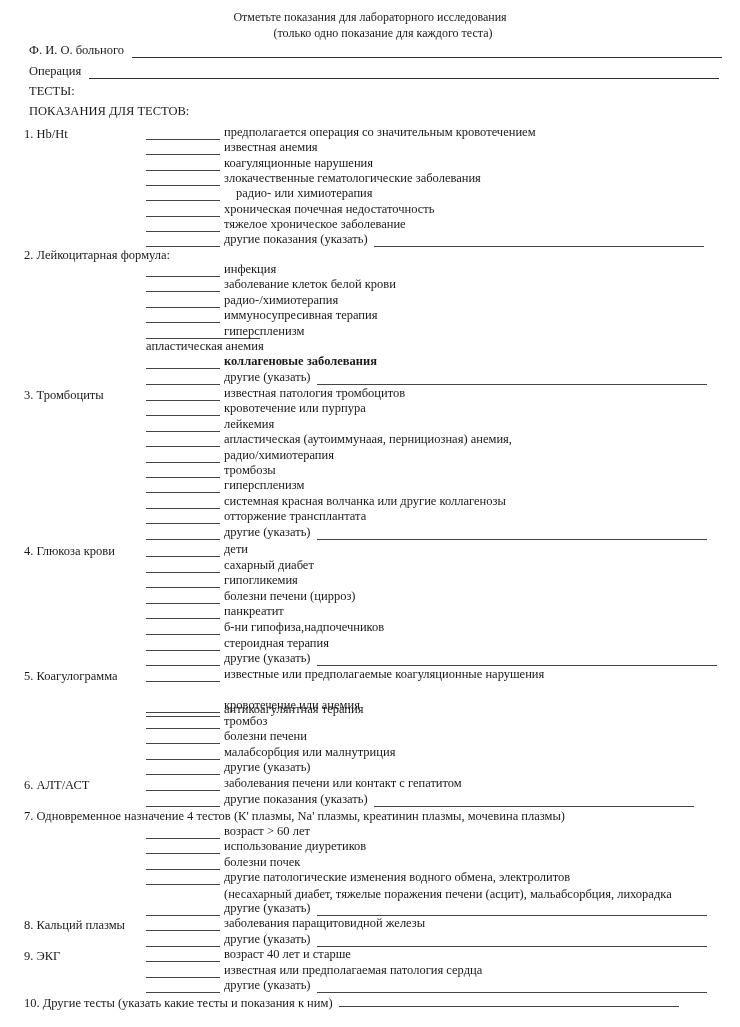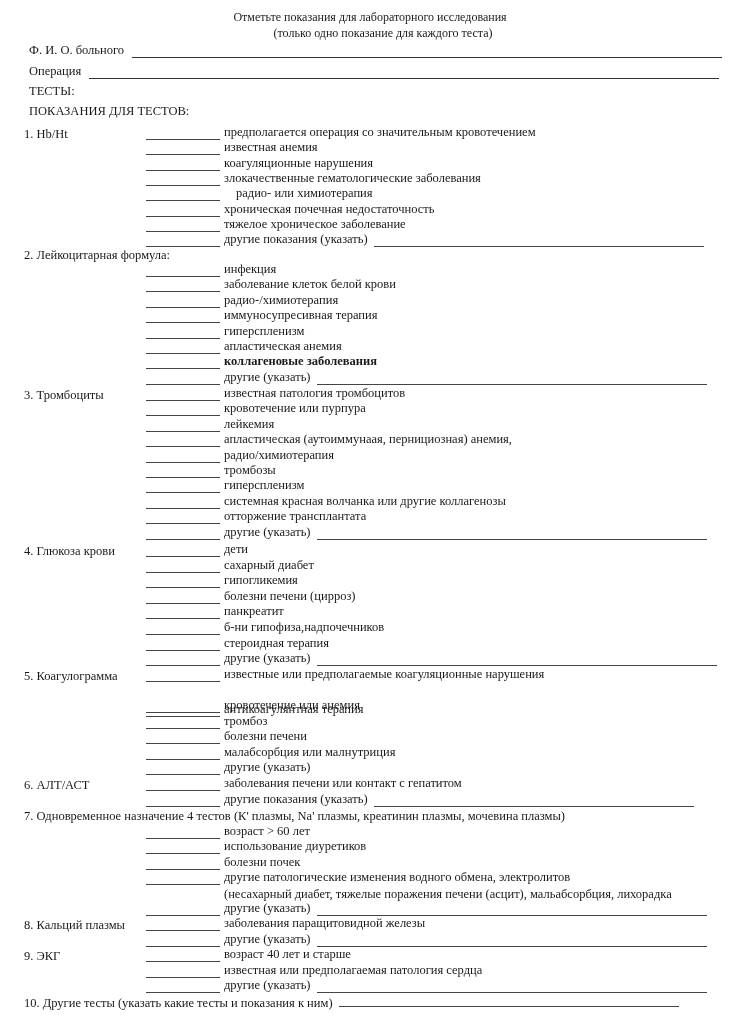--- a/index.html
+++ b/index.html
@@ -87,21 +87,21 @@
       <span>радио-/химиотерапия</span>
     </div>
     <div class="item" style="top: 307.2px;">
       <span class="blank"></span>
       <span>иммуносупресивная терапия</span>
     </div>
     <div class="item" style="top: 322.6px;">
       <span class="blank"></span>
       <span>гиперспленизм</span>
     </div>
-    <div class="item" style="top: 338px;">
+    <div class="item" style="top: 338px; flex-direction: column;">
       <span class="blank"></span>
       <span>апластическая анемия</span>
     </div>
     <div class="item" style="top: 353.4px; font-weight: bold;">
       <span class="blank"></span>
       <span>коллагеновые заболевания</span>
     </div>
     <div class="item" style="top: 368.8px;">
       <span class="blank"></span>
       <span>другие (указать)</span>

